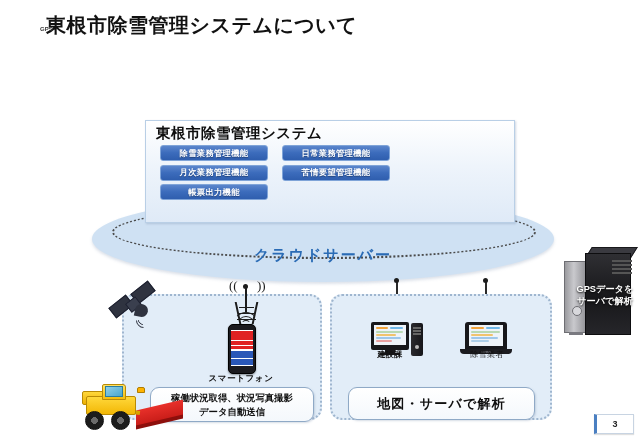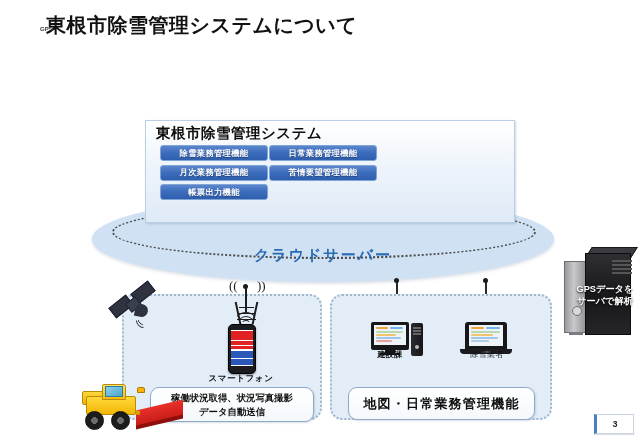--- a/index.html
+++ b/index.html
@@ -47,21 +47,21 @@
     background:linear-gradient(180deg,#ffffff 0%,#eef4fb 45%,#dfeaf7 100%);
     border:1px solid #b9cfe6;
     box-shadow:1px 1px 2px rgba(120,140,170,.35);
   }
   #sysbox-title{
     position:absolute;left:10px;top:3px;
     font-size:14.5px;font-weight:bold;color:#0d0d0d;letter-spacing:.5px;
   }
   .fn-col{position:absolute;width:108px;}
   #fn-col-left{left:14px;top:24px;}
-  #fn-col-right{left:123px;top:24px;font-family:Liberation Mono, monospace;}
+  #fn-col-right{left:136px;top:24px;font-family:Liberation Mono, monospace;}
   .fn-btn{
     height:14px;margin-bottom:3.5px;
     background:linear-gradient(180deg,#5b86cc 0%,#3c6cbc 48%,#2f5eae 100%);
     border:1px solid #7fa4d8;border-radius:3px;
     color:#fff;font-size:8.3px;font-weight:bold;
     display:flex;align-items:center;justify-content:center;
     letter-spacing:.3px;
     text-shadow:0 1px 1px rgba(0,0,0,.35);
   }
 
@@ -408,21 +408,21 @@
         <div class="mini-row" style="left:2px;top:12px;width:27px;background:#9fc7ea;"></div>
         <div class="mini-row" style="left:2px;top:15px;width:18px;background:#aecfe8;"></div>
       </div>
     </div>
     <div id="lt-base"></div>
     <div id="lt-pad"></div>
   </div>
   <div id="laptop-label">除雪業者</div>
 
   <div class="callout" id="callout-right">
-    <div>地図・日常業務管理機能</div>
+    <div>地図・サーバで解析</div>
   </div>
 
   <div id="plow">
     <div id="plow-blade"></div>
     <div id="plow-blade-btm"></div>
     <div id="plow-arm"></div>
     <div id="plow-rear"></div>
     <div id="plow-body"></div>
     <div id="plow-cab">
       <div id="plow-light"></div>

